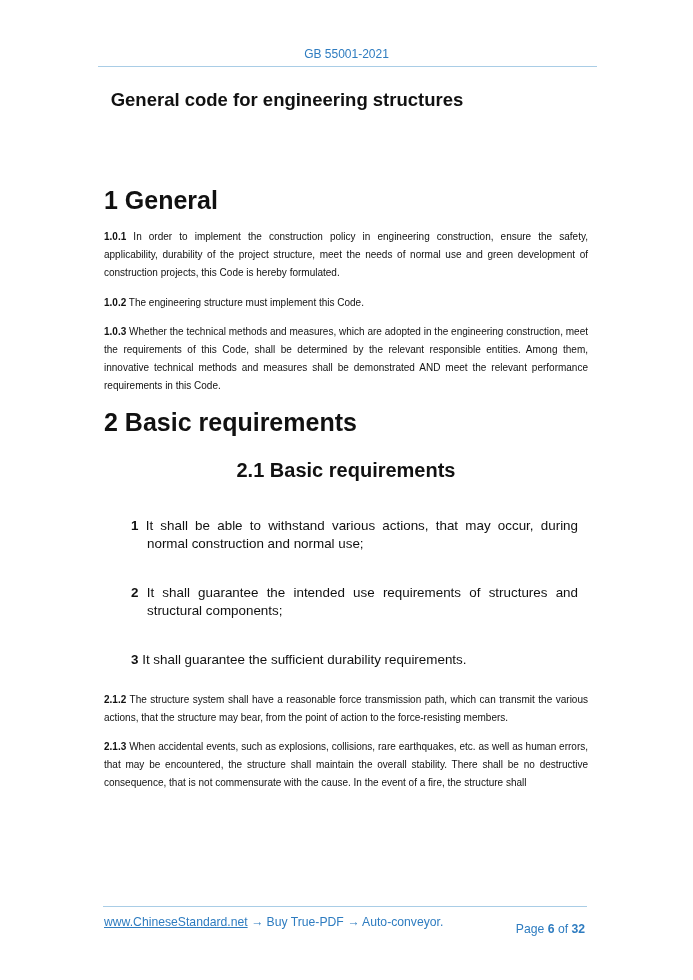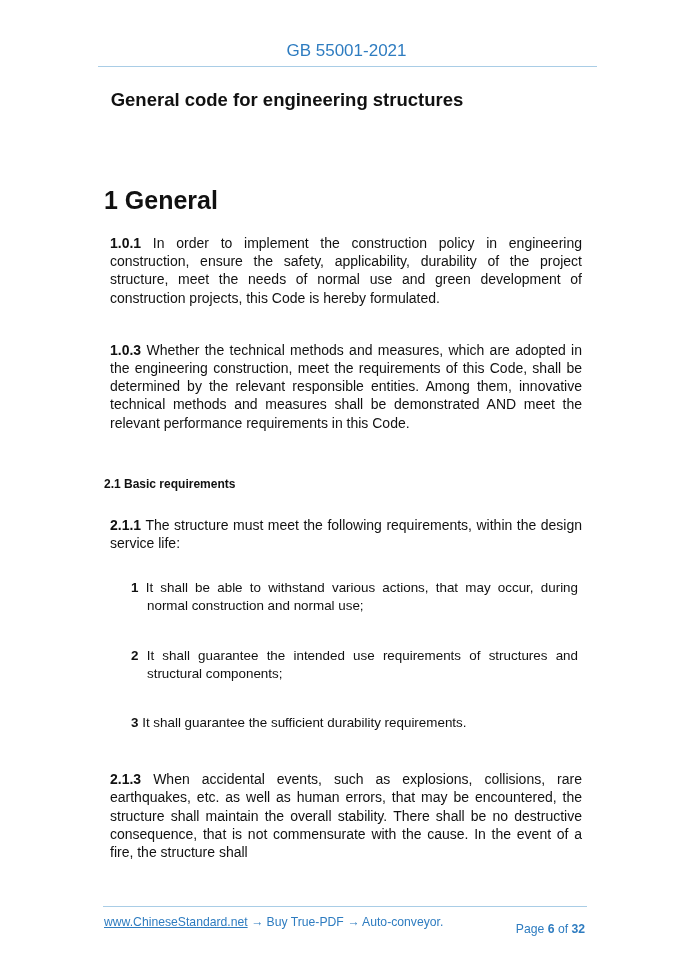--- a/index.html
+++ b/index.html
@@ -10,25 +10,25 @@
     body {
       width: 693px;
       height: 980px;
       position: relative;
       overflow: hidden;
       font-family: "Liberation Sans", sans-serif;
       color: #111111;
     }
     .header-code {
       position: absolute;
-      top: 41px;
+      top: 47px;
       left: 0;
       width: 693px;
       text-align: center;
-      font-size: 17px;
+      font-size: 12px;
       color: #2e7cc0;
     }
     .header-rule {
       position: absolute;
       top: 66px;
       left: 98px;
       width: 499px;
       height: 1px;
       background: #a9cde6;
     }
@@ -48,28 +48,29 @@
       left: 104px;
       width: 484px;
     }
     h1.chapter {
       font-size: 25px;
       font-weight: bold;
       margin: 0;
       line-height: 28px;
     }
     h2.section {
-      font-size: 12px;
+      font-size: 20px;
       font-weight: bold;
       margin: 0;
       line-height: 24px;
+      text-align: center;
     }
     p.clause {
-      margin: 6px;
-      font-size: 14px;
+      margin: 0;
+      font-size: 10px;
       line-height: 18.2px;
       text-align: justify;
     }
     p.clause b { font-weight: bold; }
     .item {
       margin: 10px;
       padding-left: 33px;
       text-indent: -16px;
       font-size: 13.4px;
       line-height: 18.2px;
@@ -115,42 +116,44 @@
 
 <div class="doc-title">General code for engineering structures</div>
 
 <div class="content">
   <h1 class="chapter">1 General</h1>
   <div class="gap-m"></div>
 
   <p class="clause"><b>1.0.1</b><span> In order to implement the construction policy in engineering construction, ensure the safety, applicability, durability of the project structure, meet the needs of normal use and green development of construction projects, this Code is hereby formulated.</span></p>
   <div class="gap-s"></div>
 
+  <p class="clause"><b>1.0.2</b><span> The engineering structure must implement this Code.</span></p>
   <div class="gap-s"></div>
 
   <p class="clause"><b>1.0.3</b><span> Whether the technical methods and measures, which are adopted in the engineering construction, meet the requirements of this Code, shall be determined by the relevant responsible entities. Among them, innovative technical methods and measures shall be demonstrated AND meet the relevant performance requirements in this Code.</span></p>
   <div style="height:12px"></div>
 
+  <h1 class="chapter">2 Basic requirements</h1>
   <div style="height:22px"></div>
 
   <h2 class="section">2.1 Basic requirements</h2>
   <div style="height:14px"></div>
 
-  <p class="clause"><b>2.1.1</b><span> The structure must meet the following requirements, within the design service life:</span></p>
   <div class="gap-s"></div>
 
   <p class="item"><b>1</b><span> It shall be able to withstand various actions, that may occur, during normal construction and normal use;</span></p>
   <div class="gap-s"></div>
 
   <p class="item"><b>2</b><span> It shall guarantee the intended use requirements of structures and structural components;</span></p>
   <div class="gap-s"></div>
 
   <p class="item"><b>3</b><span> It shall guarantee the sufficient durability requirements.</span></p>
   <div class="gap-s"></div>
 
+  <p class="clause"><b>2.1.2</b><span> The structure system shall have a reasonable force transmission path, which can transmit the various actions, that the structure may bear, from the point of action to the force-resisting members.</span></p>
   <div class="gap-s"></div>
 
   <p class="clause"><b>2.1.3</b><span> When accidental events, such as explosions, collisions, rare earthquakes, etc. as well as human errors, that may be encountered, the structure shall maintain the overall stability. There shall be no destructive consequence, that is not commensurate with the cause. In the event of a fire, the structure shall</span></p>
 </div>
 
 <div class="footer-rule"></div>
 <div class="footer">
   <a href="#">www.ChineseStandard.net</a><span> → Buy True-PDF → Auto-conveyor.</span>
   <span class="page-info"><span>Page </span><b>6</b><span> of </span><b>32</b></span>
 </div>

